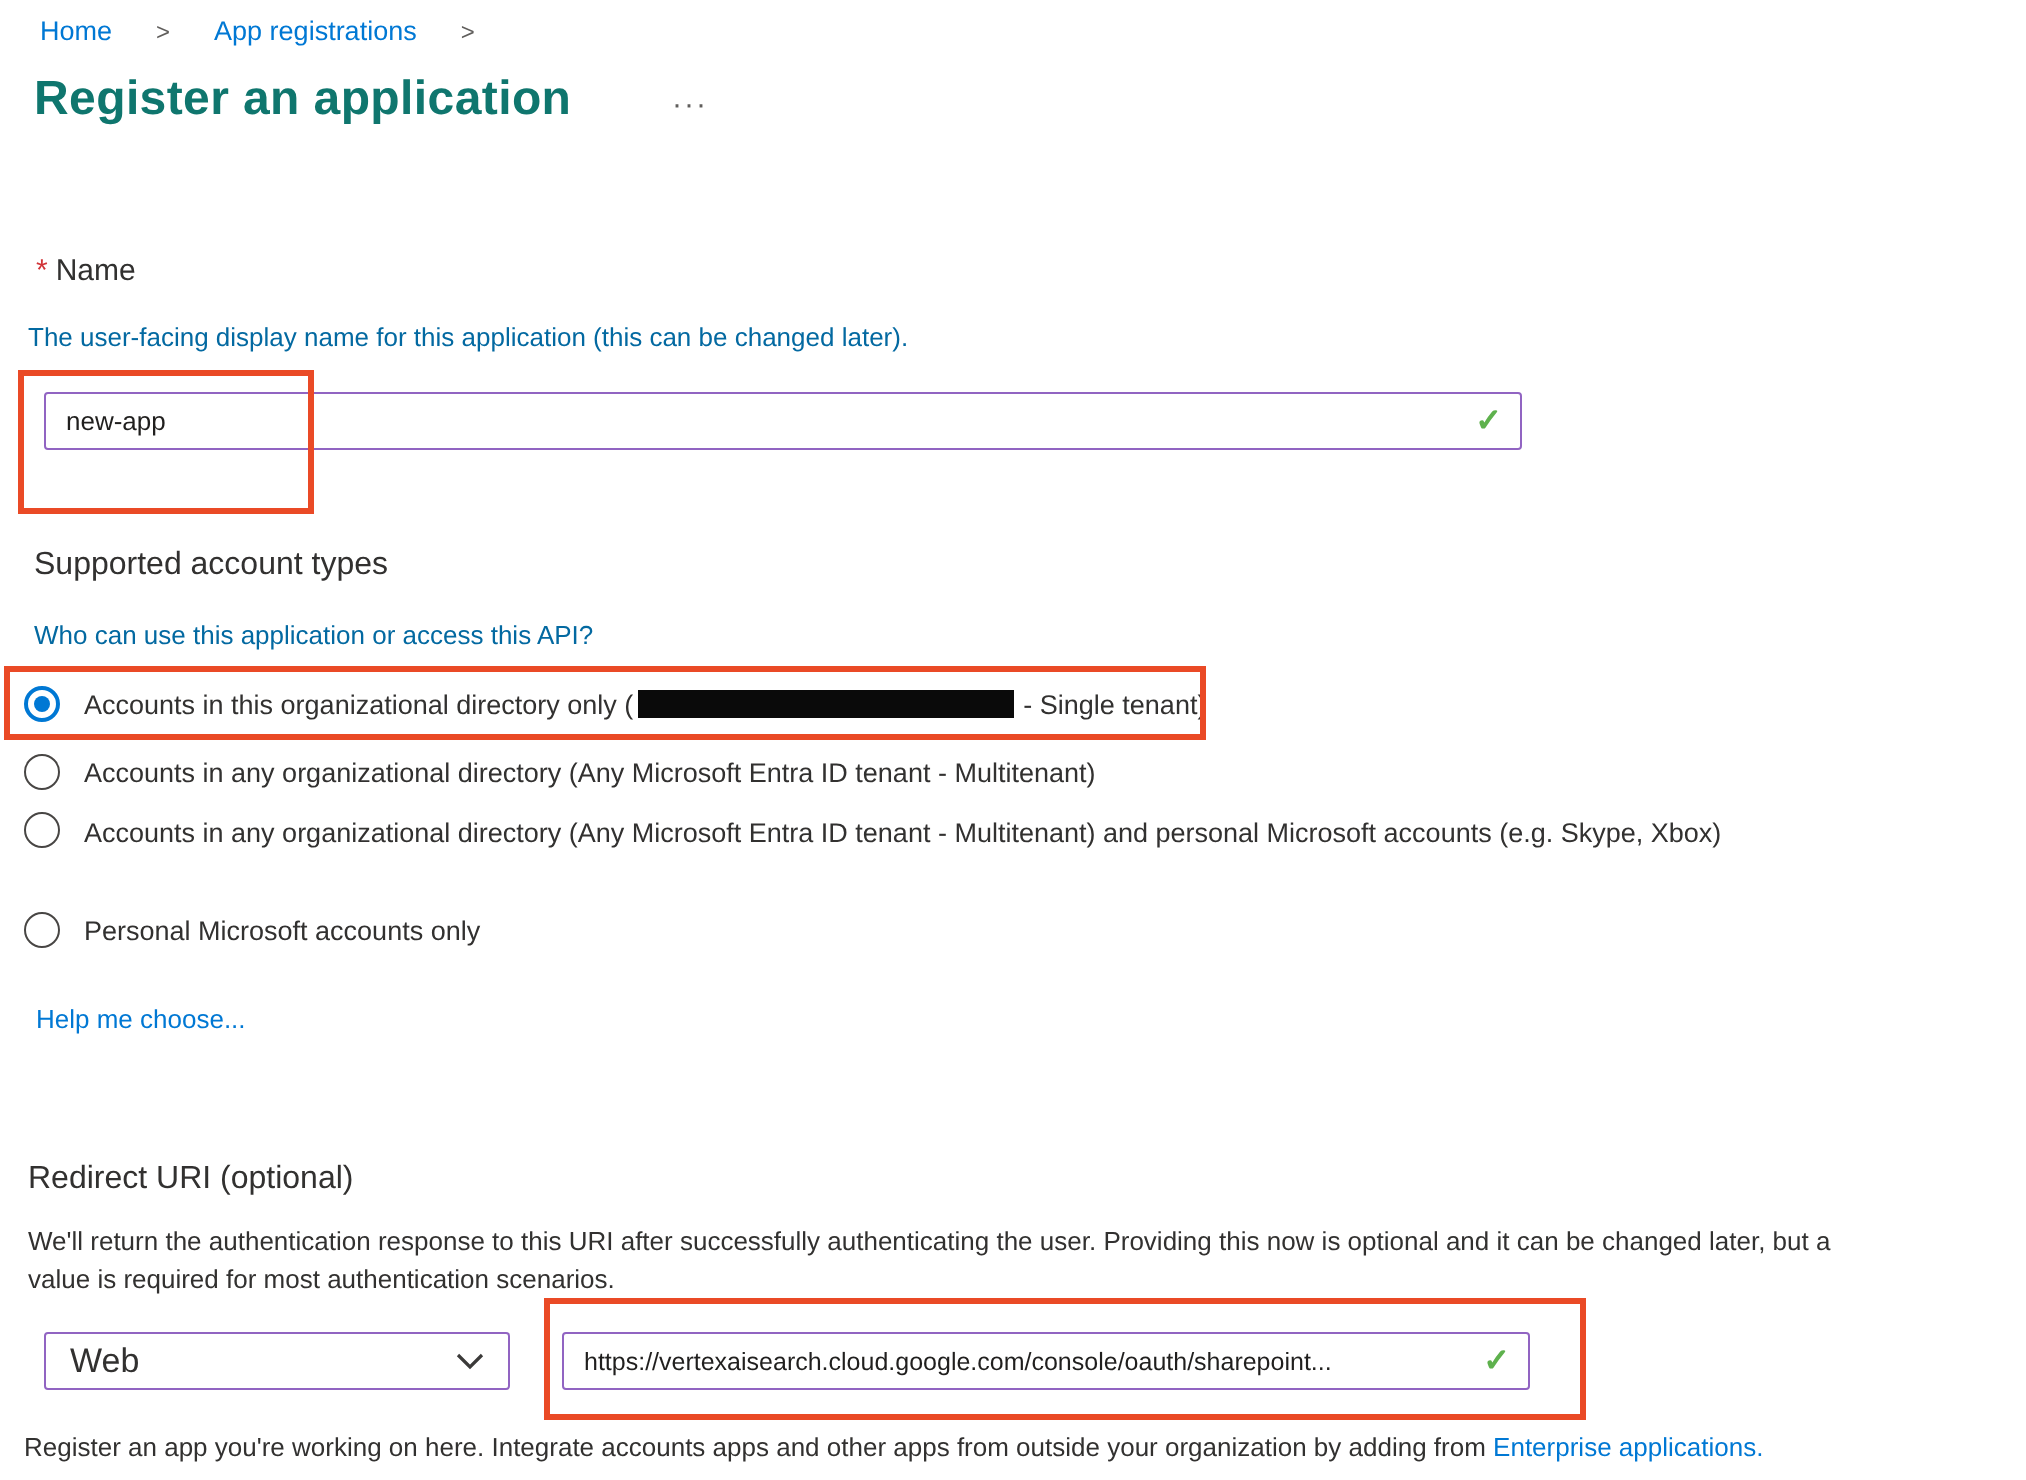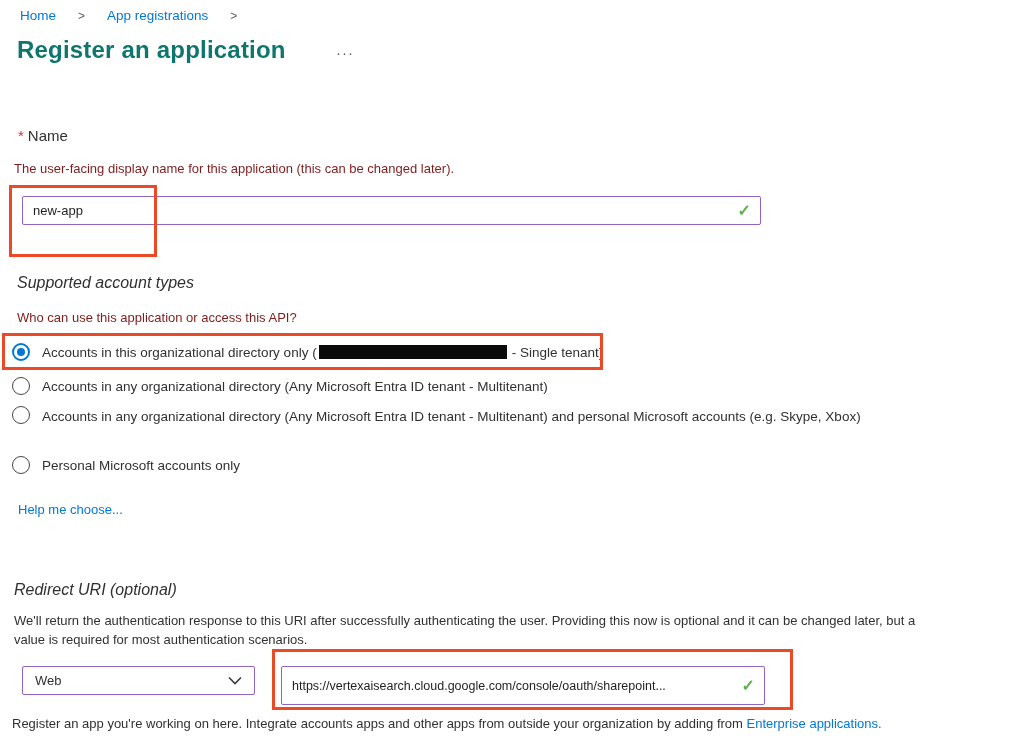--- a/index.html
+++ b/index.html
@@ -18,21 +18,21 @@
   .breadcrumb a { color: #0078d4; text-decoration: none; cursor: pointer; }
   .crumb-sep { color: #605e5c; font-size: 12px; }
 
   
   .page-title { left: 17px; top: 36px; font-size: 24px; font-weight: 700; color: #0f766e; letter-spacing: 0.2px; }
   .title-menu { left: 336px; top: 44px; font-size: 15px; color: #605e5c; letter-spacing: 1px; cursor: pointer; }
 
   
   .field-label { left: 18px; top: 127px; font-size: 15px; }
   .req { color: #d13438; margin-right: 4px; }
-  .small-text { font-size: 13px; color: #7f1d1d; }
+  .small-text { font-size: 13px; color: #0369a1; }
   .name-desc { left: 14px; top: 161px; }
 
   
   .text-input {
     border: 1.5px solid #9164c2;
     border-radius: 2px;
     background: #fff;
     font-family: "Liberation Sans", sans-serif;
     font-size: 13px;
     color: #201f1e;
@@ -46,21 +46,21 @@
     color: #5eb14d; font-size: 16px; font-weight: 700;
   }
 
   
   .anno { border: 3px solid #ea4a26; background: transparent; pointer-events: none; z-index: 50; }
   .anno-1 { left: 9px;   top: 185px; width: 148px; height: 72px; }
   .anno-2 { left: 2px;   top: 333px; width: 601px; height: 37px; }
   .anno-3 { left: 272px; top: 649px; width: 521px; height: 61px; }
 
   
-  .section-heading { font-size: 16px; font-weight: 400; color: #323130; font-style: italic; }
+  .section-heading { font-size: 16px; font-weight: 400; color: #323130; }
   .supported-heading { left: 17px; top: 274px; }
   .question { left: 17px; top: 310px; }
 
   .radio-row { left: 12px; display: flex; align-items: flex-start; gap: 12px; cursor: pointer; }
   .radio-circle {
     width: 18px; height: 18px; border-radius: 50%;
     border: 1.5px solid #484644; background: #fff; flex: 0 0 auto;
     position: relative; margin-top: 0px;
   }
   .radio-circle.selected { border: 2px solid #0078d4; }
@@ -83,23 +83,23 @@
   .help-link { left: 18px; top: 502px; font-size: 13px; color: #0078d4; cursor: pointer; text-decoration: none; }
 
   
   .redirect-heading { left: 14px; top: 581px; }
   .redirect-desc { left: 14px; top: 611px; width: 928px; font-size: 13px; line-height: 19px; }
 
   .platform-select {
     left: 22px; top: 666px; width: 233px; height: 29px;
     border: 1.5px solid #9164c2; border-radius: 2px; background: #fff;
     display: flex; align-items: center; justify-content: space-between;
-    padding: 0 12px; font-size: 13px; cursor: pointer;
+    padding: 0 12px; font-size: 17px; cursor: pointer;
   }
-  .uri-input-wrap { left: 281px; top: 666px; width: 484px; height: 39px; }
+  .uri-input-wrap { left: 281px; top: 666px; width: 484px; height: 29px; }
   .uri-input-wrap input { width: 100%; height: 100%; font-size: 12.5px; text-overflow: ellipsis; }
 
   
   .footer-text { left: 12px; top: 716px; font-size: 13px; white-space: nowrap; }
   .footer-text a { color: #0078d4; text-decoration: none; cursor: pointer; }
 
   .chev { display: block; }
 </style>
 </head>
 <body>

